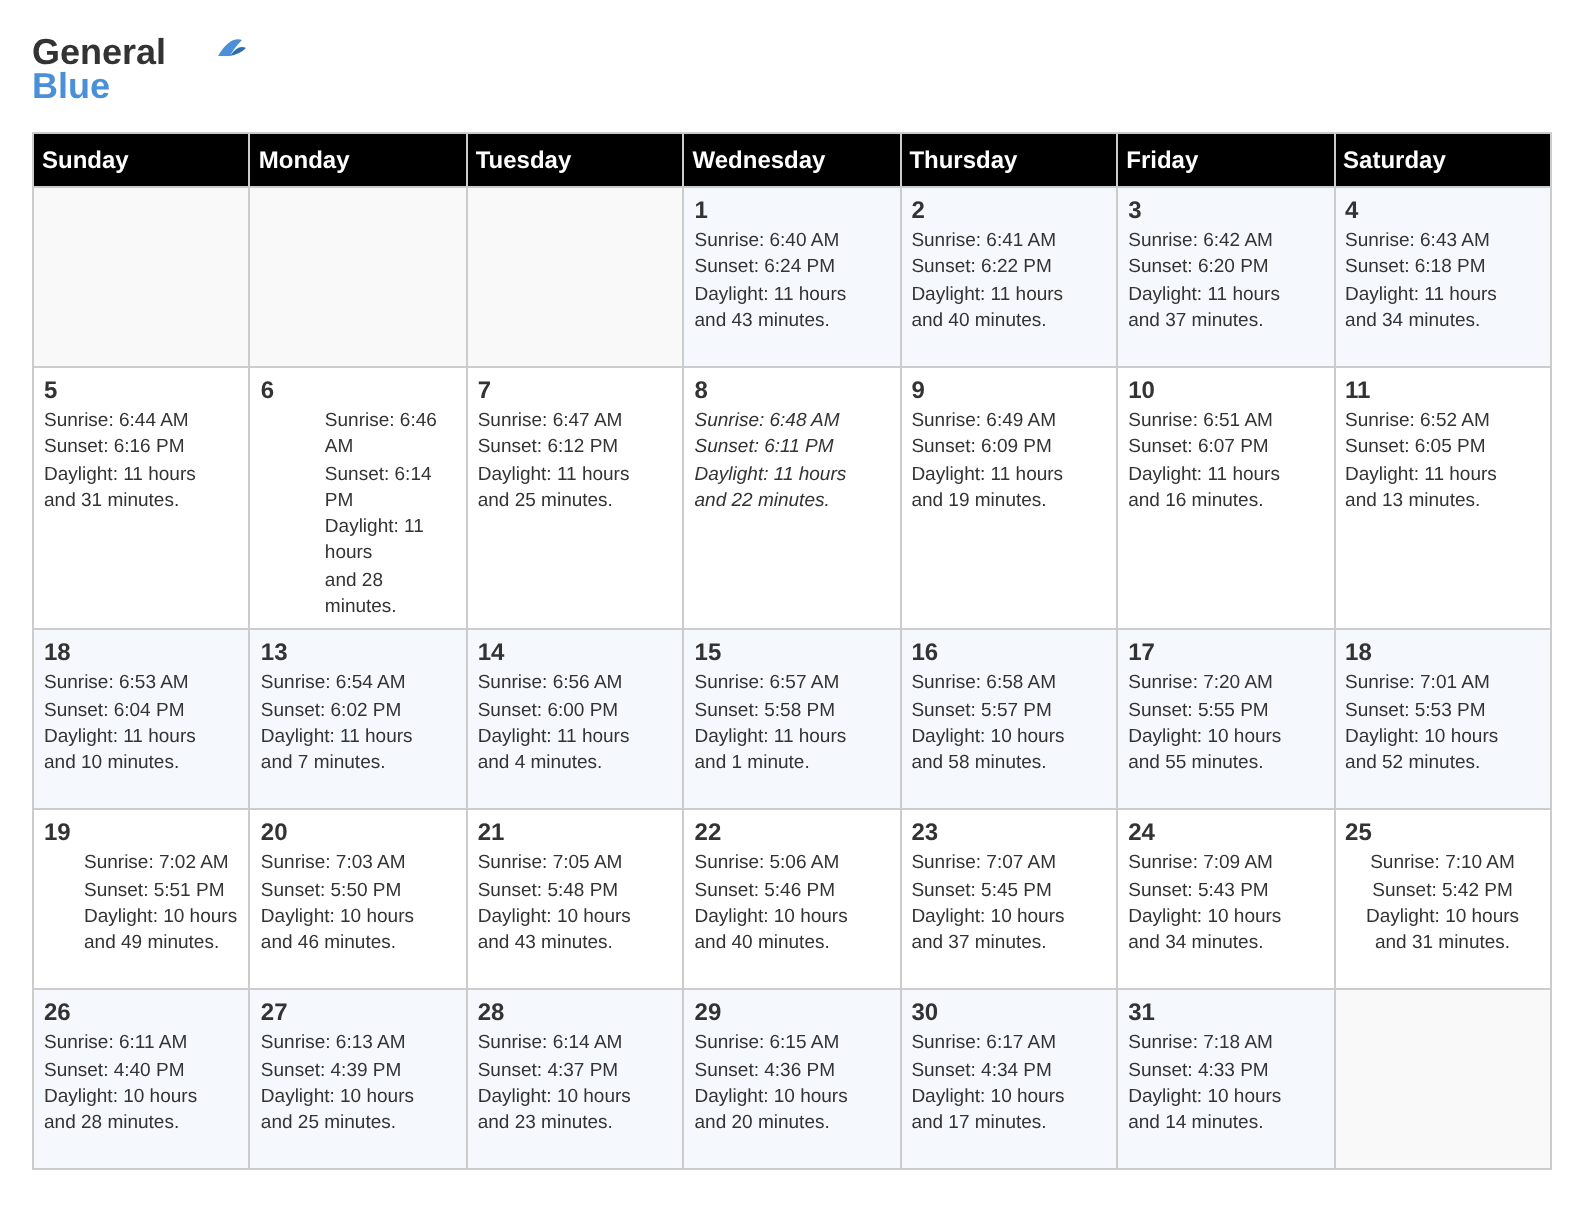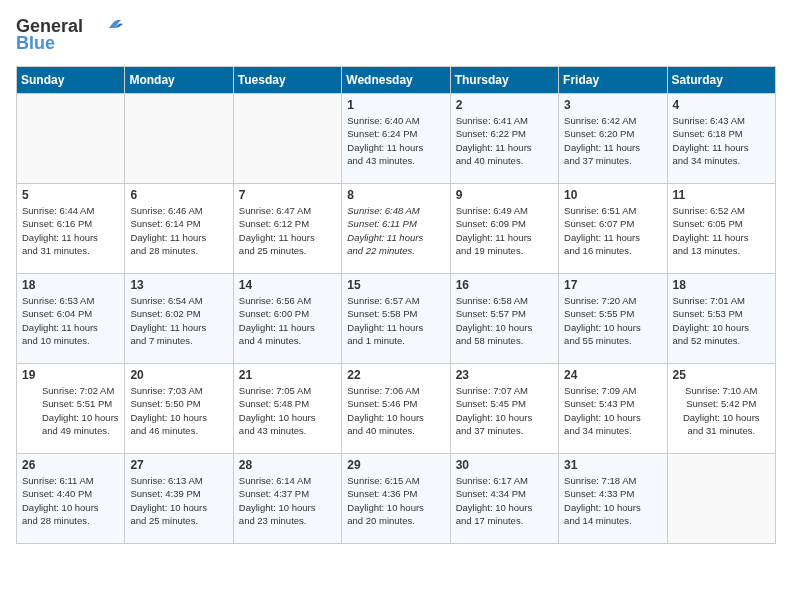--- a/index.html
+++ b/index.html
@@ -33,21 +33,21 @@
     .location {
       font-size: 14px;
       color: #555;
     }
     table {
       width: 100%;
       border-collapse: collapse;
       table-layout: fixed;
     }
     thead th {
-      background-color: #0369a1;
+      background-color: #000000;
       color: #fff;
       font-size: 12px;
       font-weight: bold;
       padding: 6px 4px;
       text-align: left;
       border: 1px solid #ccc;
     }
     tbody td {
       vertical-align: top;
       border: 1px solid #ccc;
@@ -150,21 +150,21 @@
       <tr>
         <td>
           <span class="day-num">5</span>
           <div class="day-info" style="white-space: pre-line;">Sunrise: 6:44 AM
 Sunset: 6:16 PM
 Daylight: 11 hours
 and 31 minutes.</div>
         </td>
         <td>
           <span class="day-num">6</span>
-          <div class="day-info" style="white-space: pre-line;">Sunrise: 6:46 AM
+          <div class="day-info" style="white-space: pre-line; margin-left: 32px;">Sunrise: 6:46 AM
 Sunset: 6:14 PM
 Daylight: 11 hours
 and 28 minutes.</div>
         </td>
         <td>
           <span class="day-num">7</span>
           <div class="day-info" style="white-space: pre-line;">Sunrise: 6:47 AM
 Sunset: 6:12 PM
 Daylight: 11 hours
 and 25 minutes.</div>
@@ -266,21 +266,21 @@
         </td>
         <td>
           <span class="day-num">21</span>
           <div class="day-info" style="white-space: pre-line;">Sunrise: 7:05 AM
 Sunset: 5:48 PM
 Daylight: 10 hours
 and 43 minutes.</div>
         </td>
         <td>
           <span class="day-num">22</span>
-          <div class="day-info" style="white-space: pre-line;">Sunrise: 7:06 AM
+          <div class="day-info" style="white-space: pre-line;">Sunrise: 5:06 AM
 Sunset: 5:46 PM
 Daylight: 10 hours
 and 40 minutes.</div>
         </td>
         <td>
           <span class="day-num">23</span>
           <div class="day-info" style="white-space: pre-line;">Sunrise: 7:07 AM
 Sunset: 5:45 PM
 Daylight: 10 hours
 and 37 minutes.</div>

